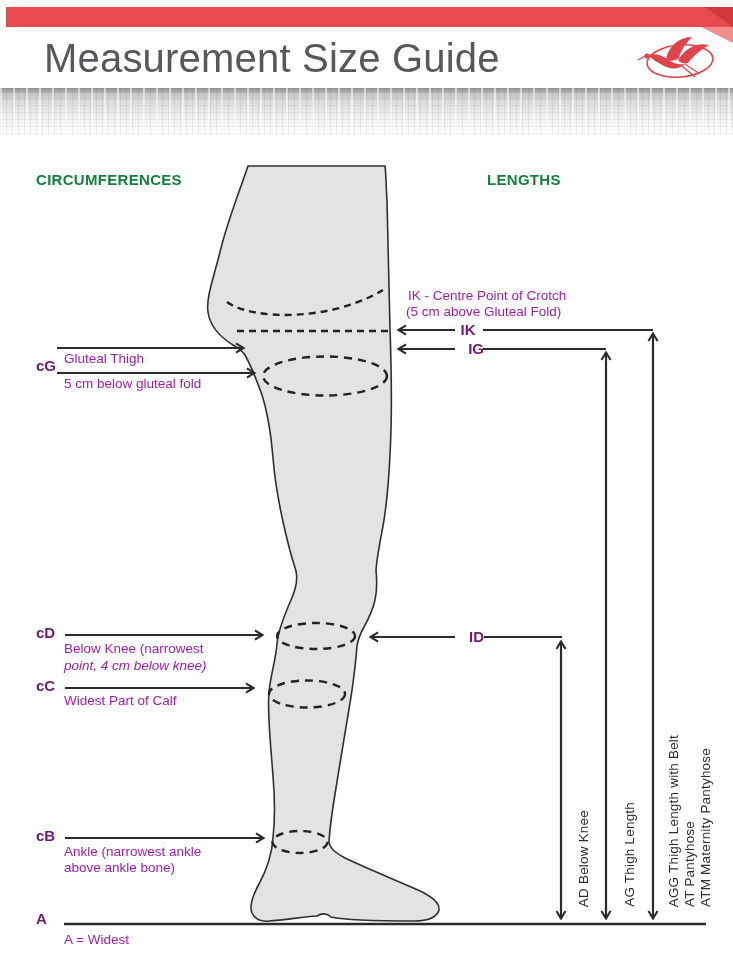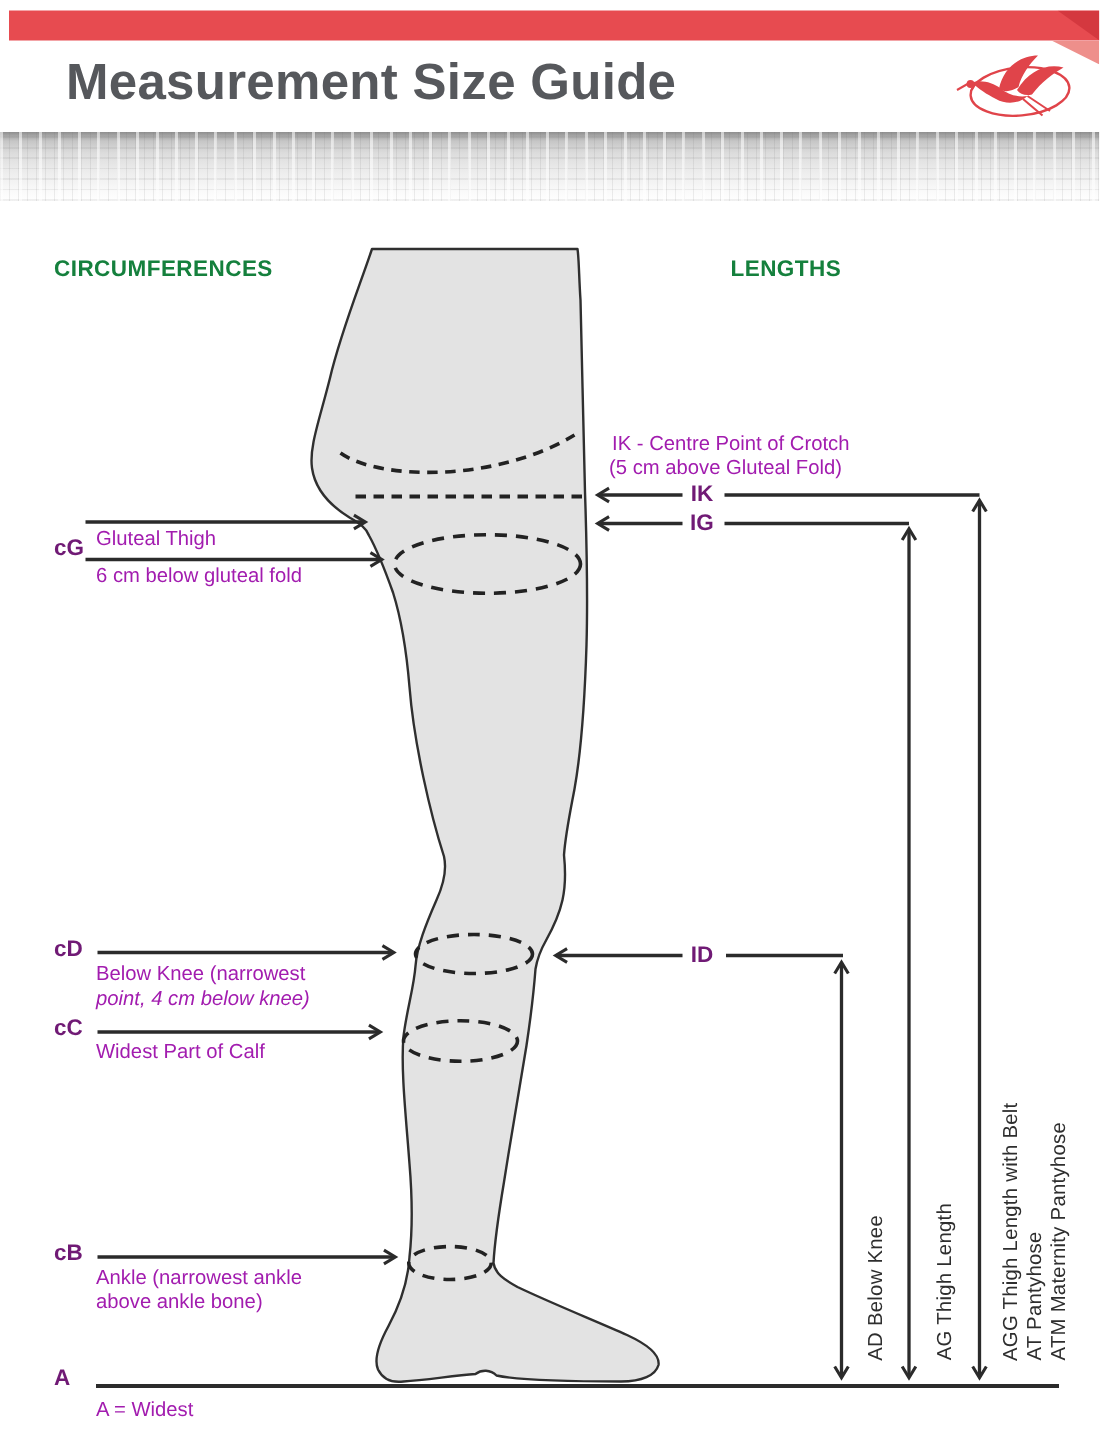--- a/index.html
+++ b/index.html
@@ -6,21 +6,21 @@
   .page{
     position:relative;width:733px;height:967px;background:#ffffff;overflow:hidden;
     font-family:"Liberation Sans",sans-serif;color:#2e2e2e;
   }
   
   .redbar{position:absolute;left:6px;top:7px;right:0;height:20px;background:#e74b50;}
   .fold-dark{position:absolute;top:7px;right:0;width:28px;height:20px;background:#d4383f;
     clip-path:polygon(100% 0,0 0,100% 100%);}
   .fold-light{position:absolute;top:27px;right:0;width:32px;height:16px;background:#ee8f8b;
     clip-path:polygon(0 0,100% 0,100% 100%);}
-  .title{position:absolute;left:44px;top:36px;margin:0;font-size:34px;font-weight:700;
+  .title{position:absolute;left:44px;top:36px;margin:0;font-size:40px;font-weight:400;
     color:#56585c;letter-spacing:.2px;white-space:nowrap;}
   .logo{position:absolute;left:636px;top:33px;width:82px;height:50px;}
   .grid-band{position:absolute;left:0;top:88px;width:733px;height:46px;
     background:
       repeating-linear-gradient(90deg, rgba(255,255,255,.55) 0 2px, rgba(0,0,0,0) 2px 13px),
       repeating-linear-gradient(90deg, rgba(110,110,110,.12) 0 1px, rgba(0,0,0,0) 1px 6px),
       repeating-linear-gradient(0deg, rgba(110,110,110,.10) 0 1px, rgba(0,0,0,0) 1px 7px),
       linear-gradient(180deg,#8f8f8f 0,#c6c6c6 6px,#dcdcdc 14px,#ececec 26px,#fafafa 40px,#ffffff 46px);}
   
   .diagram{position:absolute;left:0;top:0;width:733px;height:967px;}
@@ -29,22 +29,22 @@
   .len-heading{left:487px;top:171px;}
   .lbl{position:absolute;font-size:13.5px;line-height:16px;color:#a21caf;white-space:nowrap;}
   .code{position:absolute;font-size:15px;font-weight:bold;color:#701a75;white-space:nowrap;}
   .cg-code{left:36px;top:357px;}   .cg-l1{left:64px;top:351px;}  .cg-l2{left:64px;top:376px;}
   .cd-code{left:36px;top:624px;}   .cd-l1{left:64px;top:641px;}  .cd-l2{left:64px;top:658px;font-style:italic;}
   .cc-code{left:36px;top:677px;}   .cc-l1{left:64px;top:693px;}
   .cb-code{left:36px;top:827px;}   .cb-l1{left:64px;top:844px;}  .cb-l2{left:64px;top:860px;}
   .a-code{left:36px;top:910px;}    .a-l1{left:64px;top:932px;}
   .ik-note1{left:408px;top:288px;} .ik-note2{left:406px;top:304px;}
   .ik-code{left:452px;top:321px;width:32px;text-align:center;}
-  .ig-code{left:452px;top:340px;width:32px;text-align:center;}
-  .id-code{left:452px;top:628px;width:32px;text-align:center;}
+  .ig-code{left:452px;top:340px;width:32px;text-align:right;}
+  .id-code{left:452px;top:628px;width:32px;text-align:right;}
   .vlabel{position:absolute;writing-mode:vertical-rl;transform:rotate(180deg);
     font-size:13.5px;color:#2e2e2e;letter-spacing:.2px;white-space:nowrap;}
   .v-ad{left:576px;bottom:60px;}
   .v-ag{left:622px;bottom:60px;}
   .v-agg{left:666px;bottom:60px;}
   .v-at{left:682px;bottom:60px;}
   .v-atm{left:698px;bottom:60px;}
 </style>
 </head>
 <body>
@@ -118,21 +118,21 @@
       <line x1="653" y1="334" x2="653" y2="918" marker-start="url(#chev)" marker-end="url(#chev)"></line>
       <line x1="64" y1="924" x2="706" y2="924" stroke-width="2.6"></line>
     </g>
   </svg>
 
   <div class="heading circ-heading">CIRCUMFERENCES</div>
   <div class="heading len-heading">LENGTHS</div>
 
   <div class="code cg-code">cG</div>
   <div class="lbl cg-l1">Gluteal Thigh</div>
-  <div class="lbl cg-l2">6 cm below gluteal fold</div>
+  <div class="lbl cg-l2">5 cm below gluteal fold</div>
 
   <div class="code cd-code">cD</div>
   <div class="lbl cd-l1">Below Knee (narrowest</div>
   <div class="lbl cd-l2">point, 4 cm below knee)</div>
 
   <div class="code cc-code">cC</div>
   <div class="lbl cc-l1">Widest Part of Calf</div>
 
   <div class="code cb-code">cB</div>
   <div class="lbl cb-l1">Ankle (narrowest ankle</div>

